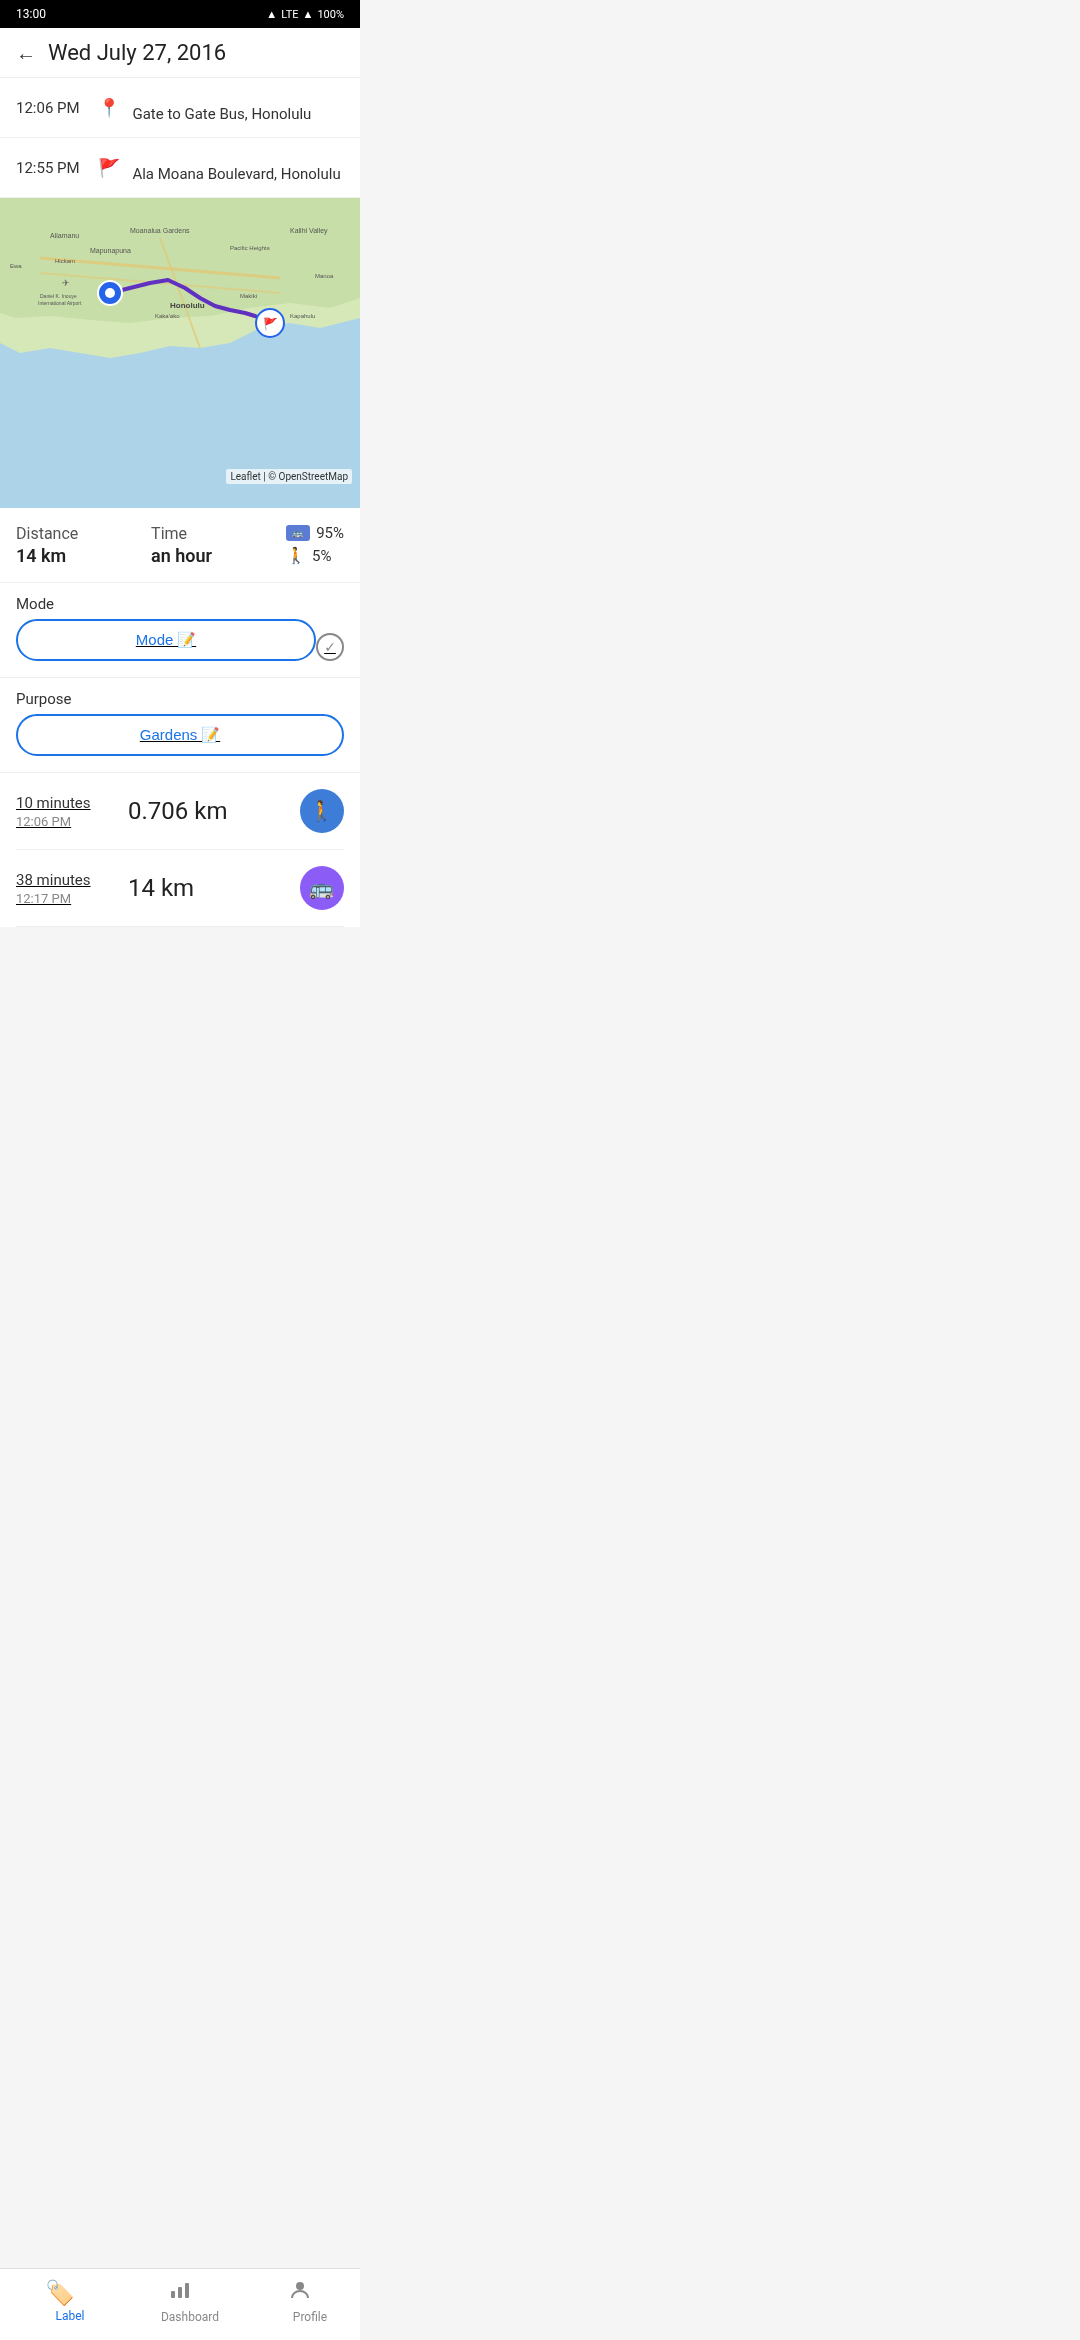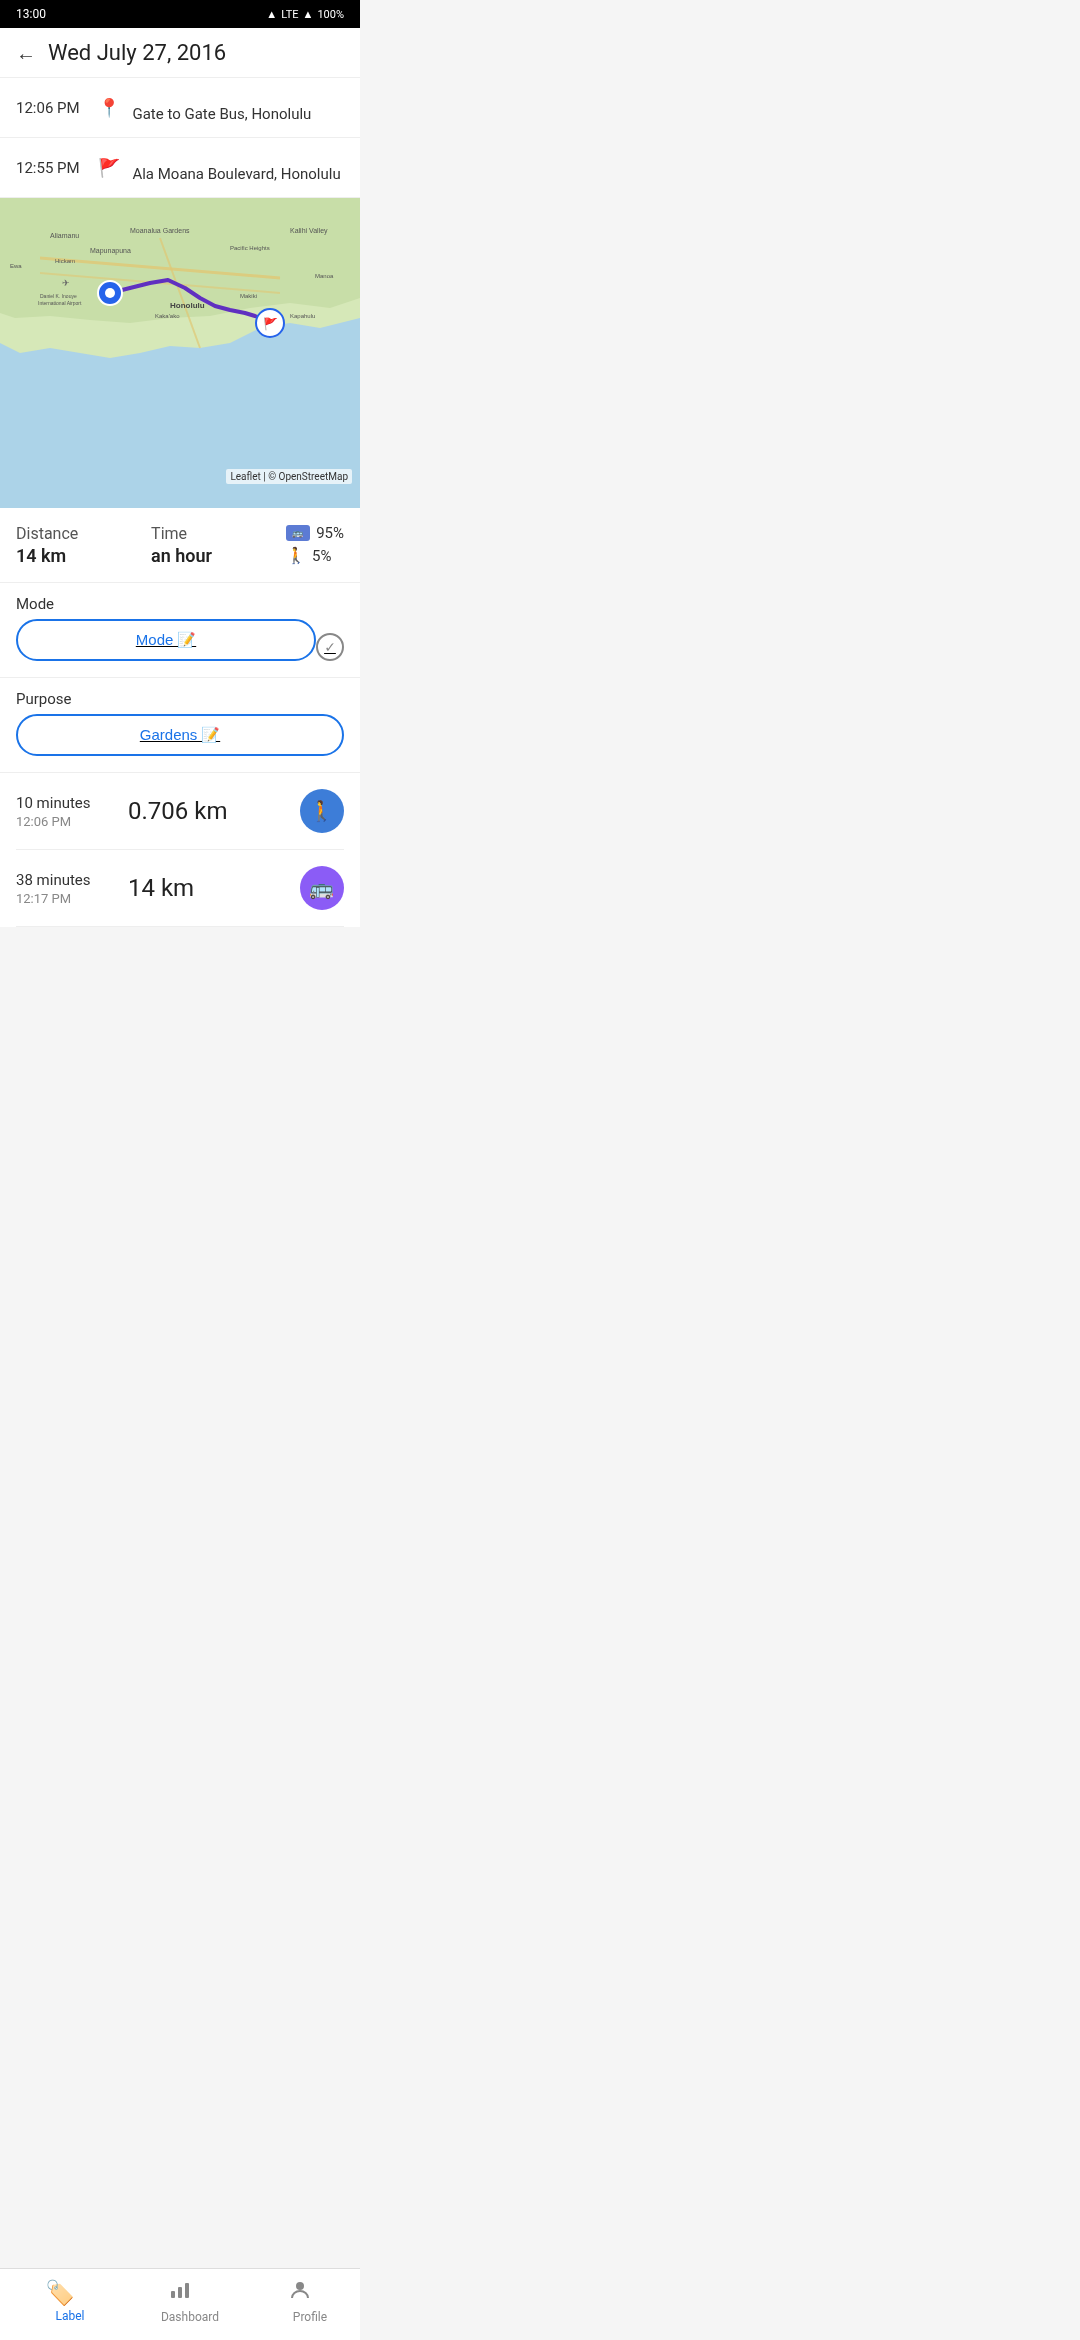--- a/index.html
+++ b/index.html
@@ -201,20 +201,21 @@
     }
     .segment-item {
       display: flex;
       align-items: center;
       padding: 16px 0;
       border-bottom: 1px solid #eee;
       gap: 12px;
     }
     .segment-time-info {
       min-width: 100px;
+      text-decoration: underline;
     }
     .segment-duration {
       font-size: 15px;
       color: #333;
       font-weight: 400;
     }
     .segment-start-time {
       font-size: 13px;
       color: #888;
       margin-top: 2px;

